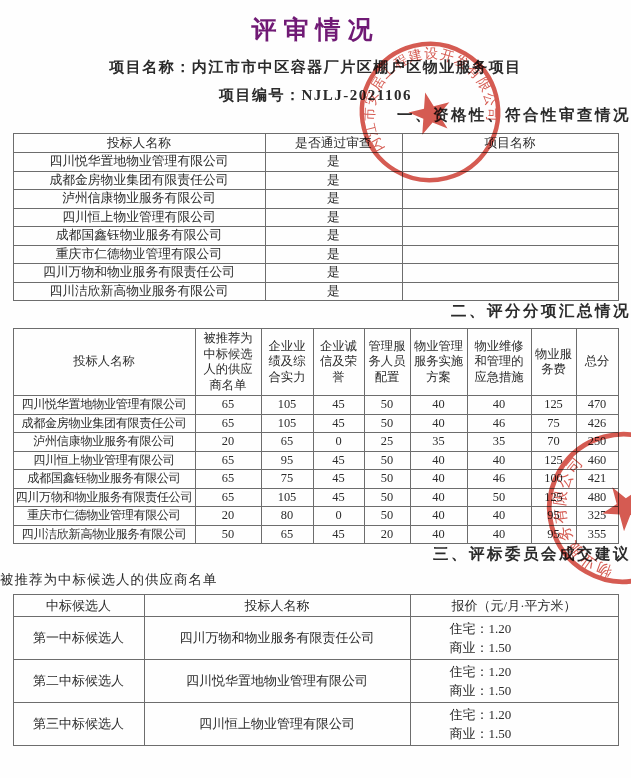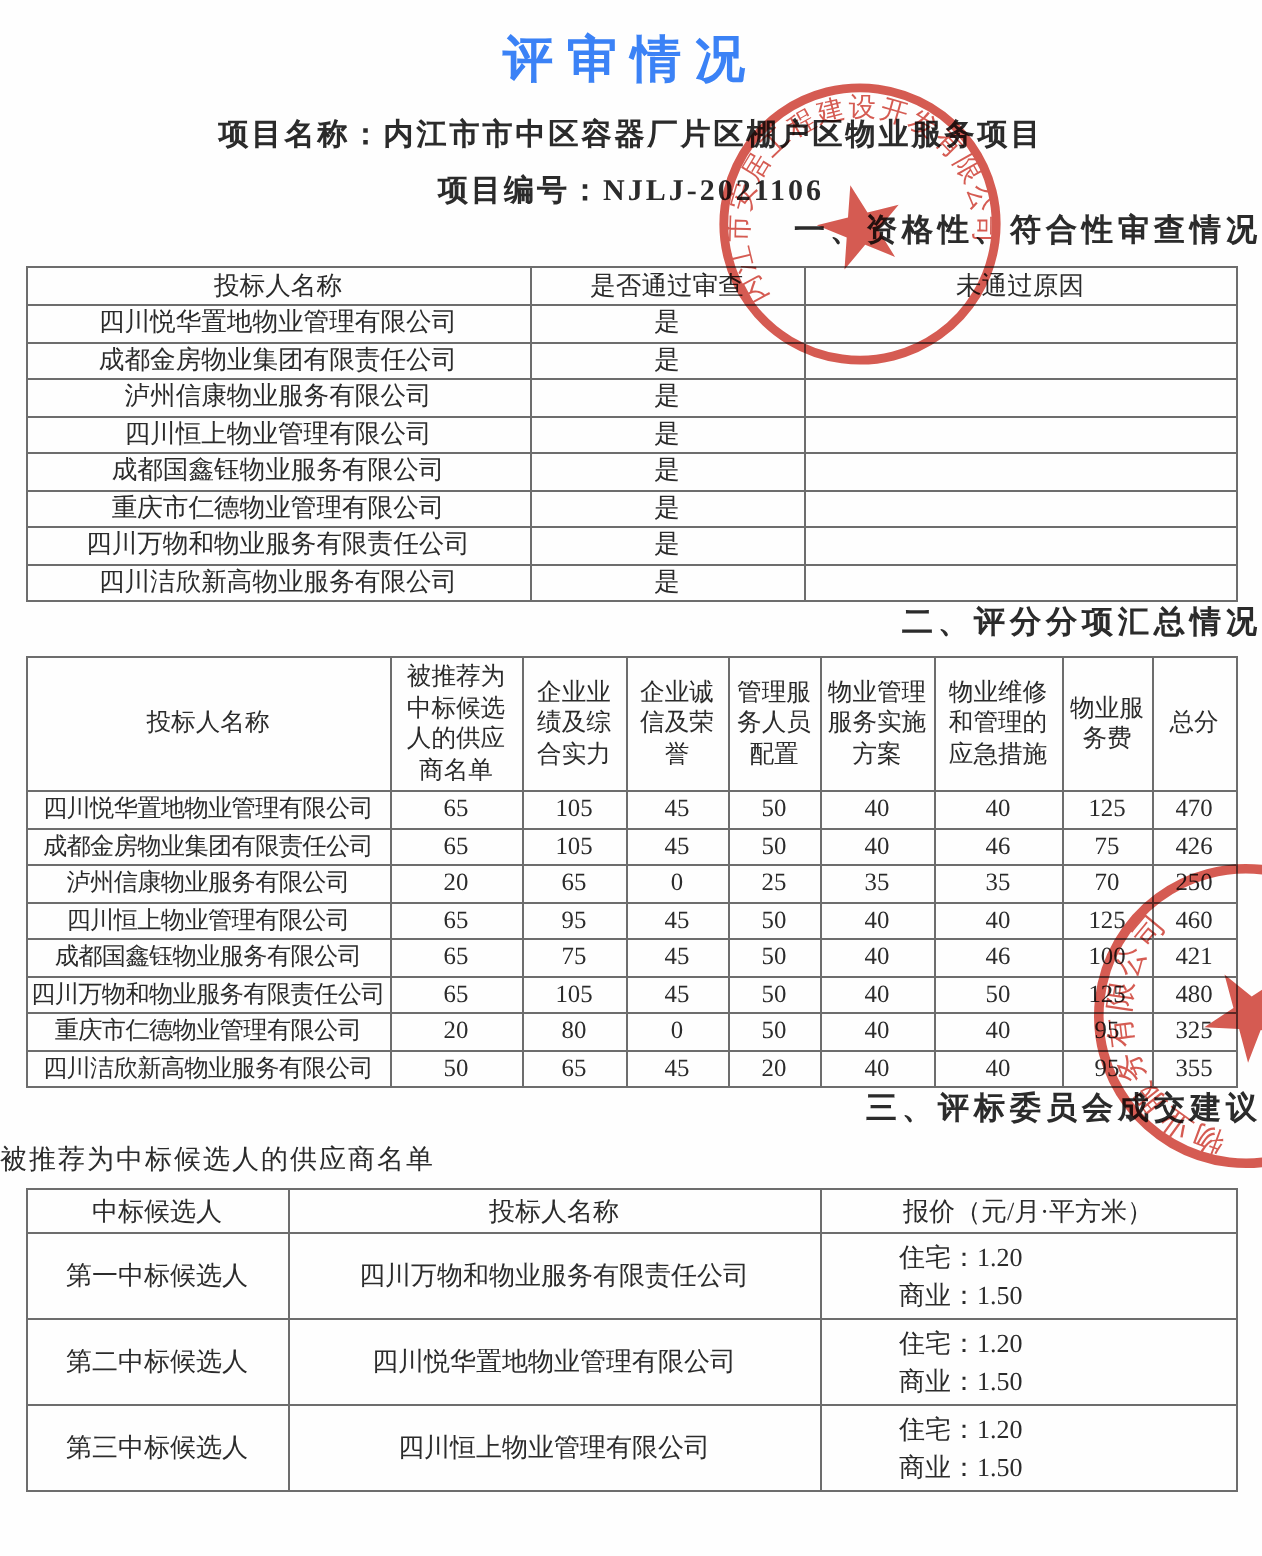--- a/index.html
+++ b/index.html
@@ -13,21 +13,21 @@
     overflow: hidden;
     color: #2b2b2b;
     font-family: "Liberation Serif", "DejaVu Serif", serif;
   }
   .title {
     margin-top: 13px;
     text-align: center;
     font-size: 25px;
     font-weight: bold;
     letter-spacing: 7px;
-    color: #3b82f6;
+    color: #701a75;
   }
   .proj-line {
     margin-top: 12px;
     text-align: center;
     font-size: 15px;
     font-weight: bold;
     letter-spacing: 1.5px;
   }
   .proj-line.num { margin-top: 9px; }
   .sec-heading {
@@ -106,21 +106,21 @@
   <table class="t1">
     <colgroup>
         <col style="width:252px">
         <col style="width:137px">
         <col style="width:216px">
       </colgroup>
     <thead>
       <tr>
         <th>投标人名称</th>
         <th>是否通过审查</th>
-        <th>未通过原因</th>
+        <th>项目名称</th>
       </tr>
     </thead>
     <tbody>
       <tr>
           <td>四川悦华置地物业管理有限公司</td>
           <td>是</td>
           <td></td>
         </tr>
       <tr>
           <td>成都金房物业集团有限责任公司</td>

